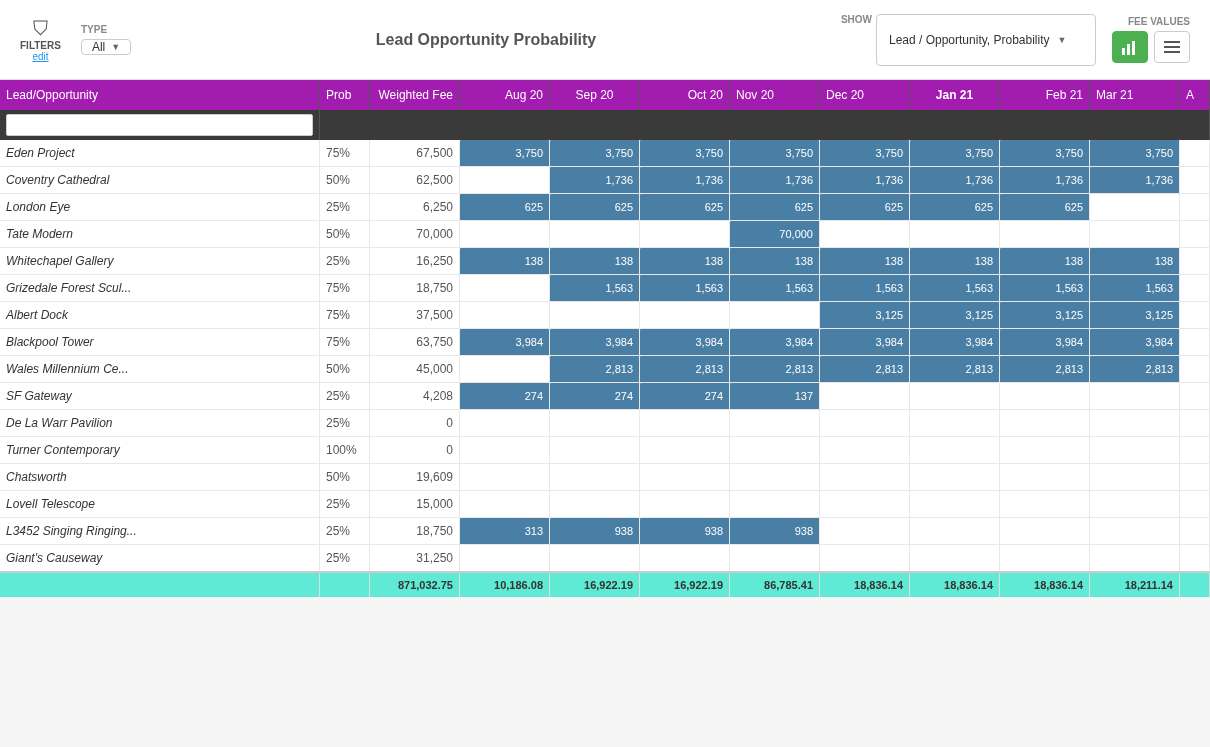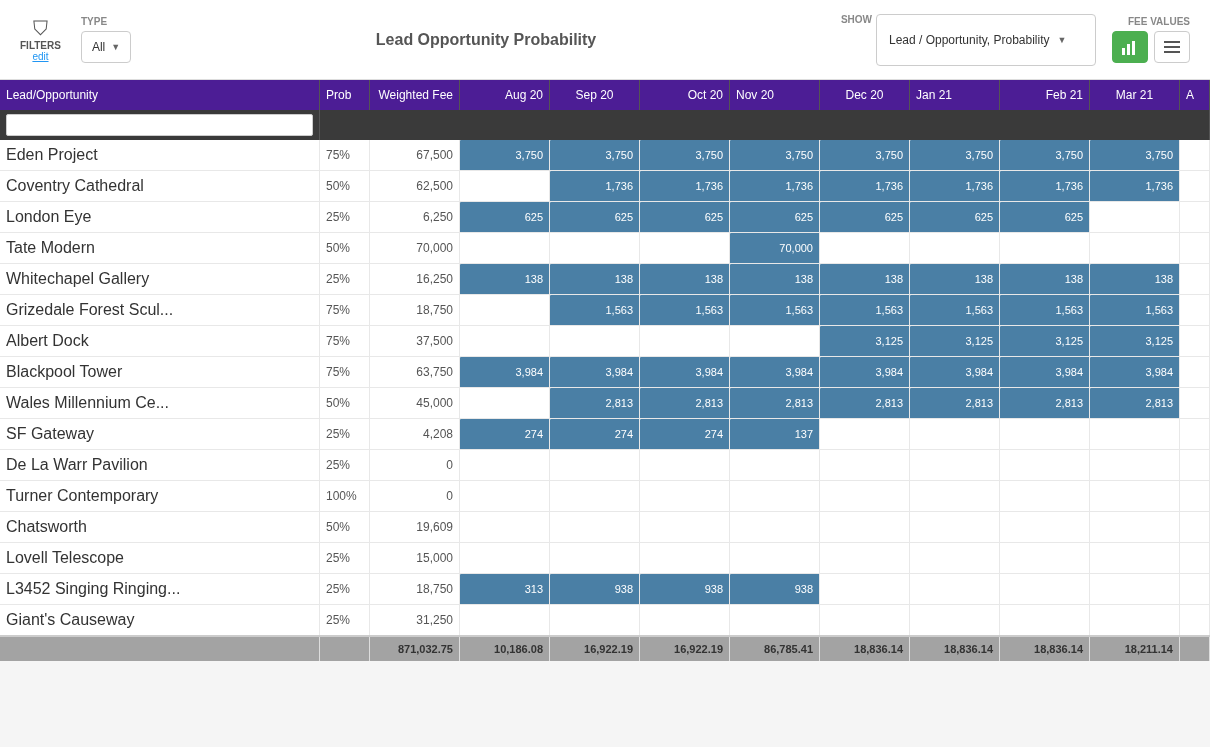--- a/index.html
+++ b/index.html
@@ -11,21 +11,21 @@
       height: 80px;
     }
     .filters-section { display: flex; align-items: center; gap: 20px; }
     .filter-icon-wrap { display: flex; flex-direction: column; align-items: center; }
     .filter-icon { font-size: 20px; color: #555; }
     .filters-label { font-size: 10px; color: #555; font-weight: bold; text-transform: uppercase; }
     .edit-link { font-size: 10px; color: #2196F3; cursor: pointer; text-decoration: underline; }
     .type-section { display: flex; flex-direction: column; }
     .type-label { font-size: 10px; color: #888; text-transform: uppercase; font-weight: bold; margin-bottom: 4px; }
     .type-dropdown {
-      border: 1px solid #ccc; border-radius: 4px; padding: 8px 10px;
+      border: 1px solid #ccc; border-radius: 4px; padding: 0 10px;
       font-size: 12px; cursor: pointer; background: #fff;
       display: flex; align-items: center; gap: 6px;
     }
     .dropdown-arrow { font-size: 9px; color: #666; }
 
     .show-section { display: flex; align-items: center; gap: 16px; }
     .show-label { font-size: 10px; color: #888; text-transform: uppercase; font-weight: bold; }
     .show-dropdown {
       border: 1px solid #ccc; border-radius: 4px; padding: 18px 12px;
       font-size: 12px; background: #fff; cursor: pointer;
@@ -41,49 +41,49 @@
     }
     .fee-btn.active { background: #4CAF50; color: #fff; border-color: #4CAF50; }
     .fee-btn.inactive { background: #fff; color: #555; }
 
     .table-container {
       overflow: auto; max-height: 660px; margin: 0;
       background: #fff;
     }
     table { border-collapse: collapse; width: 100%; min-width: 1200px; }
     thead tr th {
-      background: #4c1d95; color: #fff; padding: 8px 6px;
+      background: #a21caf; color: #fff; padding: 8px 6px;
       text-align: left; font-weight: normal; font-size: 12px;
       border-right: 1px solid #555; white-space: nowrap;
       position: sticky; top: 0; z-index: 2;
     }
     thead tr th:first-child { min-width: 160px; }
     thead tr.search-row th { background: #3a3a3a; padding: 4px 6px; }
     .search-input {
       width: 100%; padding: 4px 6px; font-size: 11px;
       border: 1px solid #ccc; border-radius: 2px; background: #fff;
     }
 
     tbody tr { border-bottom: 1px solid #e8e8e8; }
     tbody td { padding: 6px 6px; border-right: 1px solid #e8e8e8; font-size: 12px; }
-    tbody td.name { font-size: 16px; }
+    tbody td.name { font-size: 12px; font-style: italic; }
     tbody td.prob { color: #555; }
     tbody td.num { text-align: right; color: #555; }
     tbody td.cell-value {
       text-align: right; padding: 4px 6px;
     }
 
     .bar-cell {
       background: #4a7fa5; color: #fff;
       text-align: right; padding: 4px 6px;
       font-size: 11px; border-radius: 1px;
     }
 
     tfoot tr td {
-      background: #a3a3a3; font-weight: bold; font-size: 11px;
+      background: #5eead4; font-weight: bold; font-size: 11px;
       padding: 6px 6px; border-top: 2px solid #ccc;
       text-align: right; border-right: 1px solid #ddd;
     }
     tfoot tr td:first-child { text-align: left; }
   </style>
 </head>
 <body>
 
 <div class="top-bar">
   <div class="filters-section">
@@ -137,24 +137,24 @@
   <table>
     <thead>
       <tr>
         <th style="min-width:165px;">Lead/Opportunity</th>
         <th style="width:50px;">Prob</th>
         <th style="width:90px; text-align:right;">Weighted Fee</th>
         <th style="width:90px; text-align:right;">Aug 20</th>
         <th style="width:90px; text-align:center;">Sep 20</th>
         <th style="width:90px; text-align:right;">Oct 20</th>
         <th style="width:90px; ">Nov 20</th>
-        <th style="width:90px; text-align:center;margin-top:20px;">Dec 20</th>
-        <th style="width:90px; text-align:left;">Jan 21</th>
+        <th style="width:90px; text-align:left;margin-top:20px;">Dec 20</th>
+        <th style="width:90px; text-align:center;font-weight:bold;">Jan 21</th>
         <th style="width:90px; text-align:right;">Feb 21</th>
-        <th style="width:90px; text-align:center;">Mar 21</th>
+        <th style="width:90px; text-align:left;">Mar 21</th>
         <th style="width:30px;">A</th>
       </tr>
       <tr class="search-row">
         <th>
           <input type="text" class="search-input" placeholder="" style="">
         </th>
         <th colspan="11"></th>
       </tr>
     </thead>
     <tbody id="table-body">

